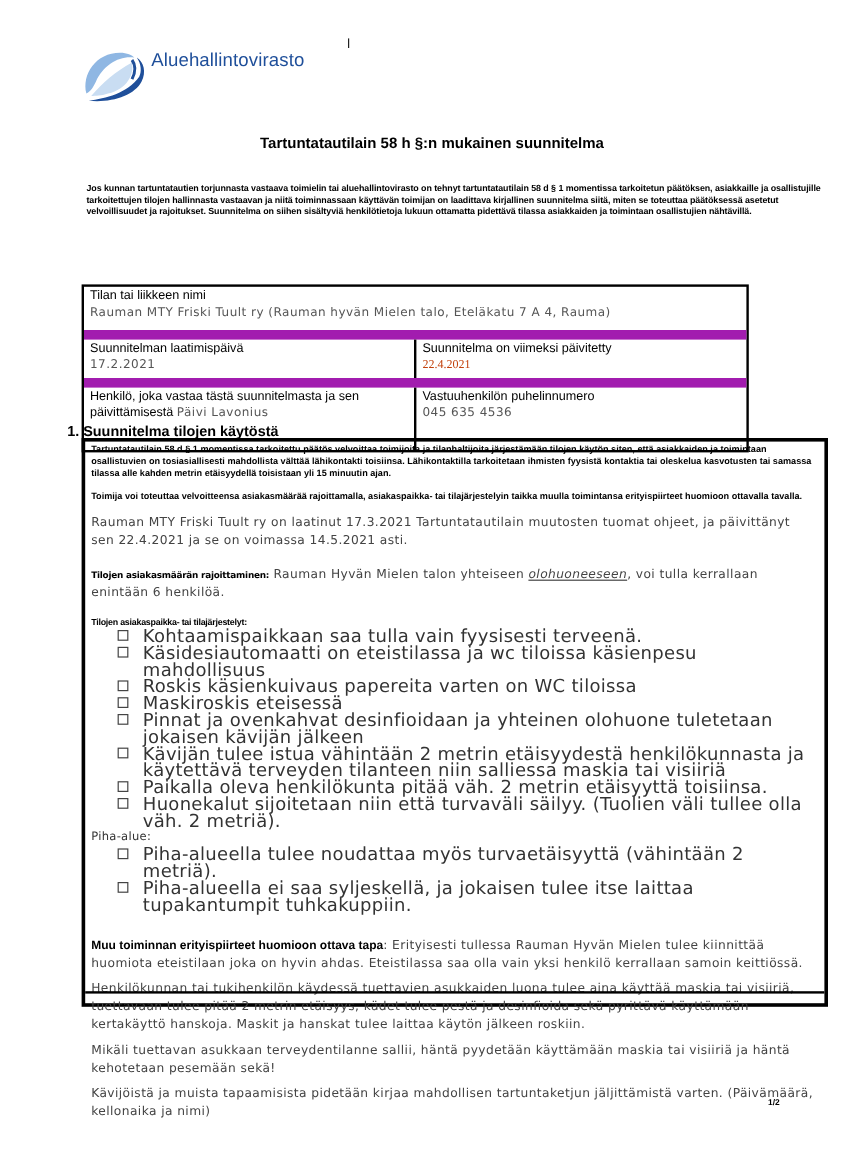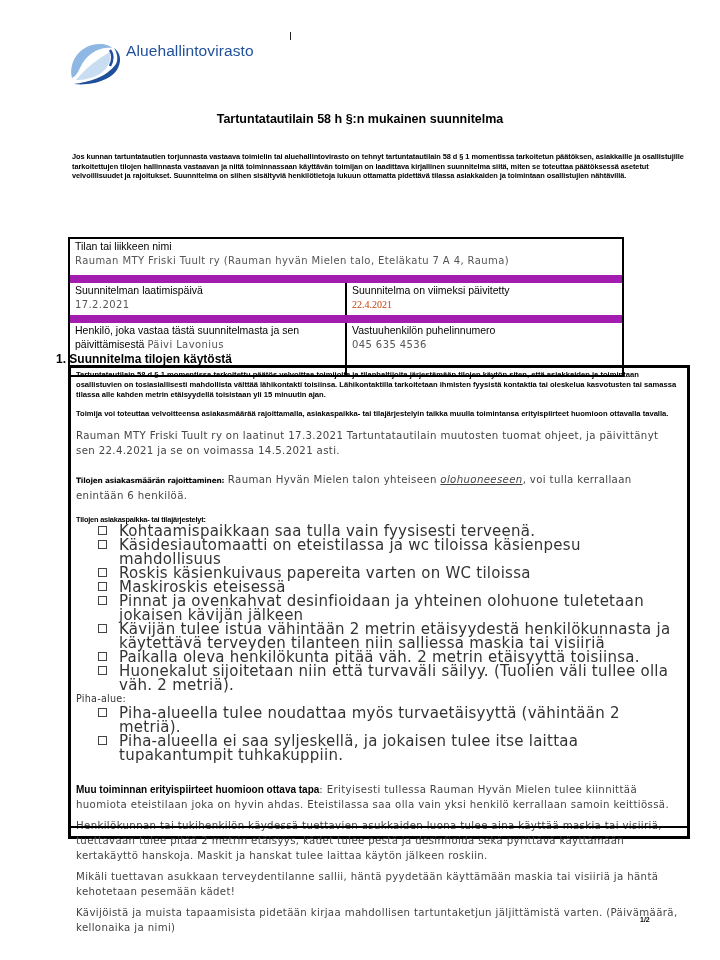--- a/index.html
+++ b/index.html
@@ -146,19 +146,19 @@
         <span class="item-text">Piha-alueella ei saa syljeskellä, ja jokaisen tulee itse laittaa tupakantumpit tuhkakuppiin.</span>
       </li>
   </ul>
   <div class="gap" style="height:20px"></div>
   <p class="body-text">
     <span class="dark-bold">Muu toiminnan erityispiirteet huomioon ottava tapa</span><span>: Erityisesti tullessa Rauman Hyvän Mielen tulee kiinnittää huomiota eteistilaan joka on hyvin ahdas. Eteistilassa saa olla vain yksi henkilö kerrallaan samoin keittiössä.</span>
   </p>
   <div class="gap" style="height:6px"></div>
   <p class="body-text">Henkilökunnan tai tukihenkilön käydessä tuettavien asukkaiden luona tulee aina käyttää maskia tai visiiriä, tuettavaan tulee pitää 2 metrin etäisyys, kädet tulee pestä ja desinfioida sekä pyrittävä käyttämään kertakäyttö hanskoja. Maskit ja hanskat tulee laittaa käytön jälkeen roskiin.</p>
   <div class="gap" style="height:6px"></div>
-  <p class="body-text">Mikäli tuettavan asukkaan terveydentilanne sallii, häntä pyydetään käyttämään maskia tai visiiriä ja häntä kehotetaan pesemään kädet!</p>
+  <p class="body-text">Mikäli tuettavan asukkaan terveydentilanne sallii, häntä pyydetään käyttämään maskia tai visiiriä ja häntä kehotetaan pesemään sekä!</p>
   <div class="gap" style="height:6px"></div>
   <p class="body-text">Kävijöistä ja muista tapaamisista pidetään kirjaa mahdollisen tartuntaketjun jäljittämistä varten. (Päivämäärä, kellonaika ja nimi)</p>
   <div class="bottom-strip"></div>
 </div>
 
 <div class="page-num">1/2</div>
 
 </body></html>

